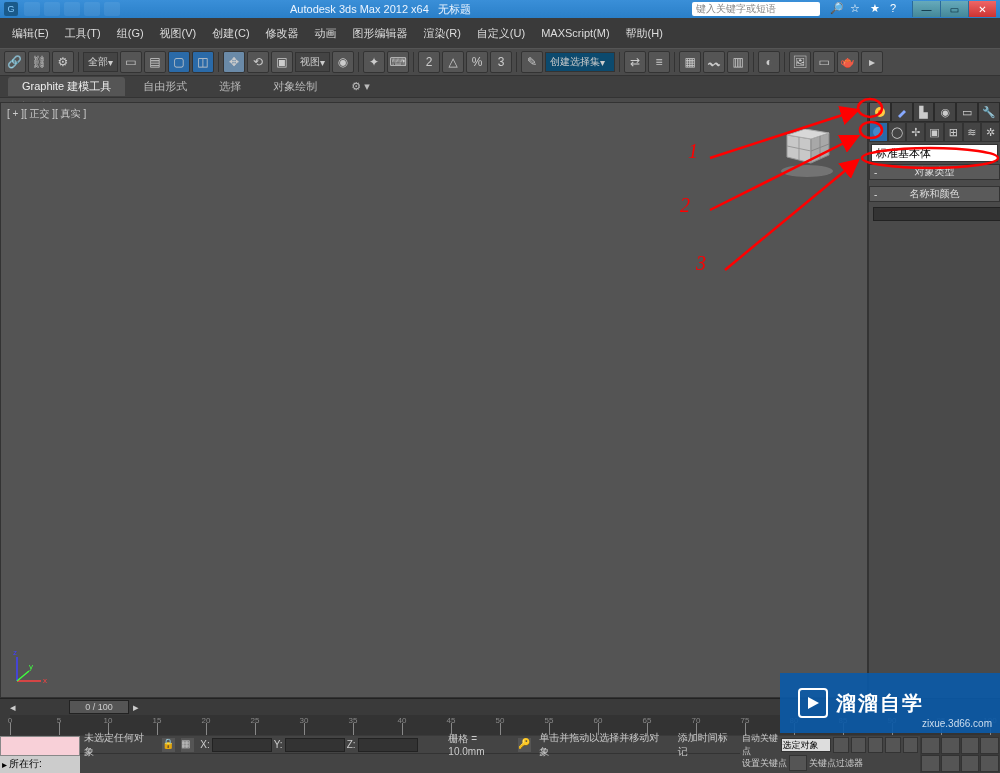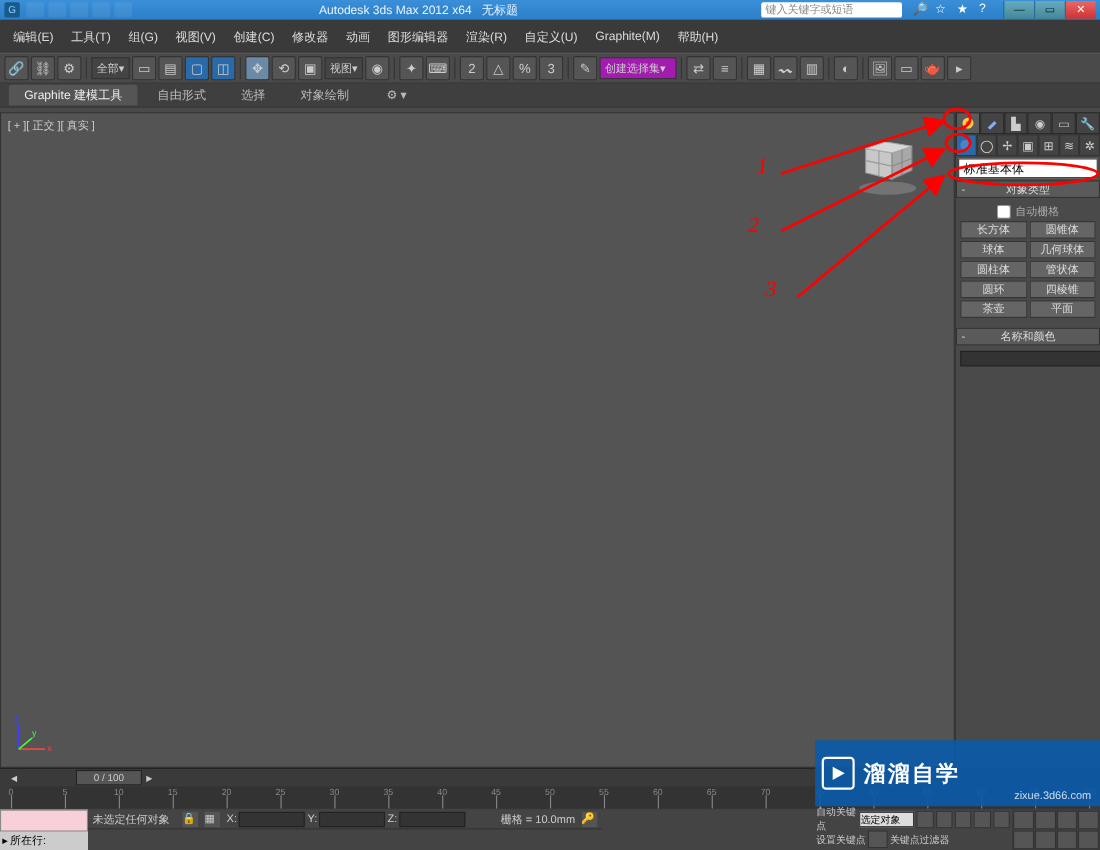--- a/index.html
+++ b/index.html
@@ -23,21 +23,21 @@
 .menu-bar { height: 18px; background: #3a3a3a; display: flex; align-items: center; padding: 15px 6px; gap: 4px; color:#ddd;}
 .menu-bar span { padding: 0 6px; font-size: 11px; cursor: default; }
 
 
 .main-toolbar { height: 28px; background: #4a4a4a; border-top:1px solid #555; border-bottom:1px solid #333; display: flex; align-items: center; padding: 0 4px; gap: 2px; }
 .main-toolbar .tbtn { width: 22px; height: 22px; background: #555; border:1px solid #333; border-radius:2px; display:flex;align-items:center;justify-content:center; font-size:12px; color:#ccc;}
 .main-toolbar .tbtn.blue{ background:#2a6aa8;}
 .main-toolbar .tbtn.active{ background:#6a8aa8;}
 .main-toolbar .sep { width: 1px; height: 20px; background: #333; margin: 0 2px; }
 .main-toolbar .drop { height: 20px; background:#444; border:1px solid #333; color:#ccc; font-size:10px; padding:0 4px; display:flex;align-items:center;}
-.main-toolbar .drop.sel{ background:#a21caf; width:70px;}
+.main-toolbar .drop.sel{ background:#0c4a6e; width:70px;}
 
 
 .ribbon { height: 22px; background: #3f3f3f; display: flex; align-items: center; padding: 0 8px; gap: 4px; border-bottom:1px solid #333;}
 .ribbon .tab { padding: 2px 14px; font-size: 11px; color: #bbb; }
 .ribbon .tab.active { background: #555; color:#eee; border-radius:3px 3px 0 0;}
 .ribbon .cfg{ margin-left:8px; padding:2px 8px; color:#bbb;}
 .sub-ribbon{ height:16px; background:#4a4a4a; padding:2px 8px; font-size:10px; color:#bbb; border-bottom:1px solid #333;}
 
 
 .main-area { position: absolute; top: 102px; left: 0; right: 0; bottom: 75px; display: flex; }
@@ -88,21 +88,21 @@
 .status-right{ width:260px; display:flex;}
 .anim-controls{ display:flex; flex-direction:column; flex:1;}
 .anim-controls .arow{ height:18px; display:flex; align-items:center; gap:2px; padding:0 2px; font-size:10px;}
 .anim-controls .abtn{ width:18px;height:16px; background:#555; border:1px solid #333;}
 .anim-controls .albl{ font-size:9px; color:#ccc;}
 .anim-controls .sel-input{ width:50px;height:14px;background:#ddd;border:1px solid #333;font-size:9px;}
 .nav-cluster{ width:80px; background:#3a3a3a; display:grid; grid-template-columns:repeat(4,1fr); grid-template-rows:repeat(2,1fr); gap:1px; padding:1px;}
 .nav-cluster .nbtn{ background:#555; border:1px solid #333;}
 
 
-.watermark{ position:absolute; right:0; bottom:40px; width:259px; height:60px; background:#0a5aa8e6; display:flex; align-items:center; padding:0 6px; gap:8px; color:#fff;}
+.watermark{ position:absolute; right:0; bottom:40px; width:220px; height:60px; background:#0a5aa8e6; display:flex; align-items:center; padding:0 18px; gap:8px; color:#fff;}
 .watermark .play{ width:30px;height:30px; border:2px solid #fff; border-radius:4px; display:flex;align-items:center;justify-content:center;}
 .watermark .txt{ font-size:20px; font-weight:bold; letter-spacing:2px;}
 .watermark .url{ position:absolute; right:8px; bottom:4px; font-size:10px; color:#cde;}
 
 
 .ink{ position:absolute; pointer-events:none;}
 .ink svg{ overflow:visible;}
 .red-num{ position:absolute; color:#ff0000; font-size:20px; font-family:"Segoe Script","Comic Sans MS",cursive; font-style:italic;}
 </style>
 </head>
@@ -139,21 +139,21 @@
   <span>编辑(E)</span>
   <span>工具(T)</span>
   <span>组(G)</span>
   <span>视图(V)</span>
   <span>创建(C)</span>
   <span>修改器</span>
   <span>动画</span>
   <span>图形编辑器</span>
   <span>渲染(R)</span>
   <span>自定义(U)</span>
-  <span>Graphite(M)</span>
+  <span>MAXScript(M)</span>
   <span>帮助(H)</span>
 </div>
 
 <div class="main-toolbar">
   <div class="tbtn">🔗</div>
   <div class="tbtn">⛓</div>
   <div class="tbtn">⚙</div>
   <div class="sep"></div>
   <div class="drop"><span>全部</span> ▾</div>
   <div class="tbtn">▭</div>
@@ -258,38 +258,20 @@
       <div class="cst">▣</div>
       <div class="cst">⊞</div>
       <div class="cst">≋</div>
       <div class="cst">✲</div>
     </div>
     <div class="drop-primitive">标准基本体</div>
 
     <div class="rollout-hdr">
       <span class="minus">-</span>
         <span>对象类型</span>
-    </div>
-    <div class="rollout-body">
-      <div class="chk-row">
-          <input type="checkbox" style="">
-          <span>自动栅格</span>
-        </div>
-      <div class="btn-grid">
-        <div class="pbtn">长方体</div>
-        <div class="pbtn">圆锥体</div>
-        <div class="pbtn">球体</div>
-        <div class="pbtn">几何球体</div>
-        <div class="pbtn">圆柱体</div>
-        <div class="pbtn">管状体</div>
-        <div class="pbtn">圆环</div>
-        <div class="pbtn">四棱锥</div>
-        <div class="pbtn">茶壶</div>
-        <div class="pbtn">平面</div>
-      </div>
     </div>
 
     <div class="rollout-hdr name-color">
       <span class="minus">-</span>
         <span>名称和颜色</span>
     </div>
     <div class="rollout-body">
       <div class="name-row">
         <input type="text" style="">
 
@@ -369,20 +351,25 @@
           <input style="">
         <span>Y:</span>
           <input style="">
         <span>Z:</span>
           <input style="">
       </div>
       <span style="width:20px"></span>
       <span>栅格 = 10.0mm</span>
       <div class="lock">🔑</div>
     </div>
+    <div class="srow">
+      <span>单击并拖动以选择并移动对象</span>
+      <span style="flex:1"></span>
+      <span>添加时间标记</span>
+    </div>
   </div>
   <div class="status-right">
     <div class="anim-controls">
       <div class="arow">
         <span class="albl">自动关键点</span>
         <input class="sel-input" value="选定对象" style="">
         <div class="abtn"></div>
         <div class="abtn"></div>
         <div class="abtn"></div>
         <div class="abtn"></div>

